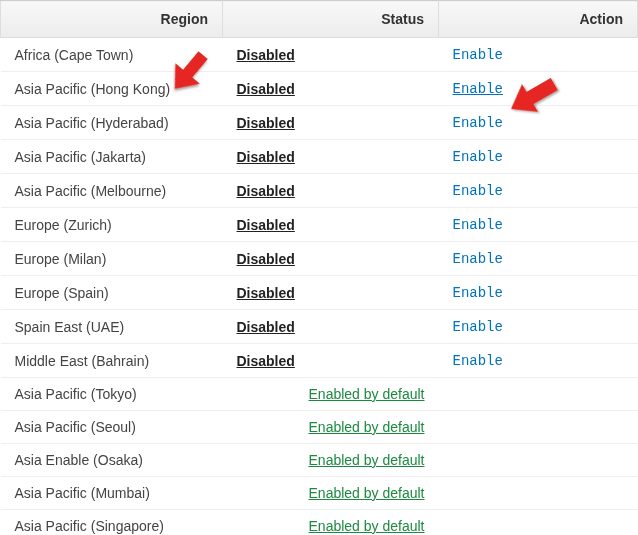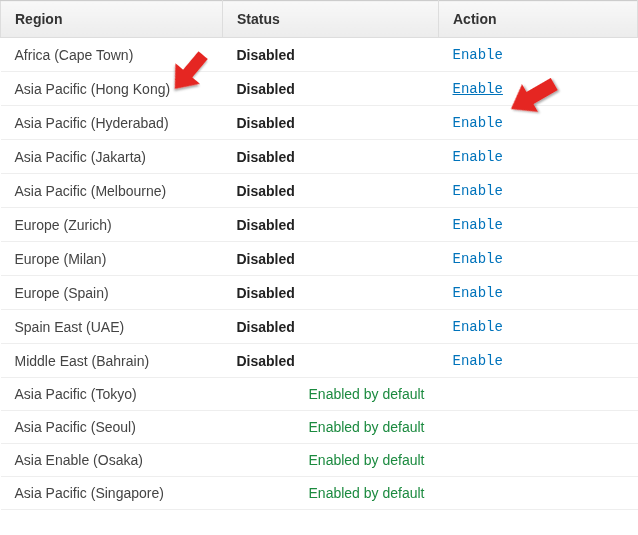--- a/index.html
+++ b/index.html
@@ -10,36 +10,36 @@
       width: 638px;
       position: relative;
       background: #fff;
     }
     table {
       width: 100%;
       border-collapse: collapse;
     }
     thead th {
       background: linear-gradient(to bottom, #f8f8f8 0%, #ececec 100%);
-      text-align: left;
+      text-align: right;
       font-weight: bold;
       color: #333;
       padding: 10px 14px;
       border: 1px solid #ddd;
       border-top: 1px solid #ccc;
       font-size: 14px;
     }
     tbody td {
       padding: 8px 14px;
       border-bottom: 1px solid #eee;
       color: #444;
       vertical-align: middle;
     }
     tbody tr td:first-child { width: 222px; }
-    tbody tr td:nth-child(2) { width: 216px; }
+    tbody tr td:nth-child(2) { width: 216px; text-decoration: underline; }
     .status-disabled { font-weight: bold; color: #222; }
     .status-enabled { color: #1b8a3f; text-align: right; }
     .action-link {
       color: #0073bb;
       cursor: pointer;
       font-family: Liberation Mono, monospace;
     }
     .action-link.underline { text-decoration: underline; }
     .arrow {
       position: absolute;
@@ -118,20 +118,25 @@
         <td>Asia Pacific (Seoul)</td>
         <td class="status-enabled">Enabled by default</td>
         <td></td>
       </tr>
       <tr>
         <td>Asia Enable (Osaka)</td>
         <td class="status-enabled">Enabled by default</td>
         <td></td>
       </tr>
       <tr>
+        <td>Asia Pacific (Mumbai)</td>
+        <td class="status-enabled">Enabled by default</td>
+        <td></td>
+      </tr>
+      <tr>
         <td>Asia Pacific (Singapore)</td>
         <td class="status-enabled">Enabled by default</td>
         <td></td>
       </tr>
     </tbody>
 </table>
 
 <div class="arrow" style="left:161px; top:44px;">
   <svg width="56" height="56" viewBox="0 0 56 56">
     <defs>

